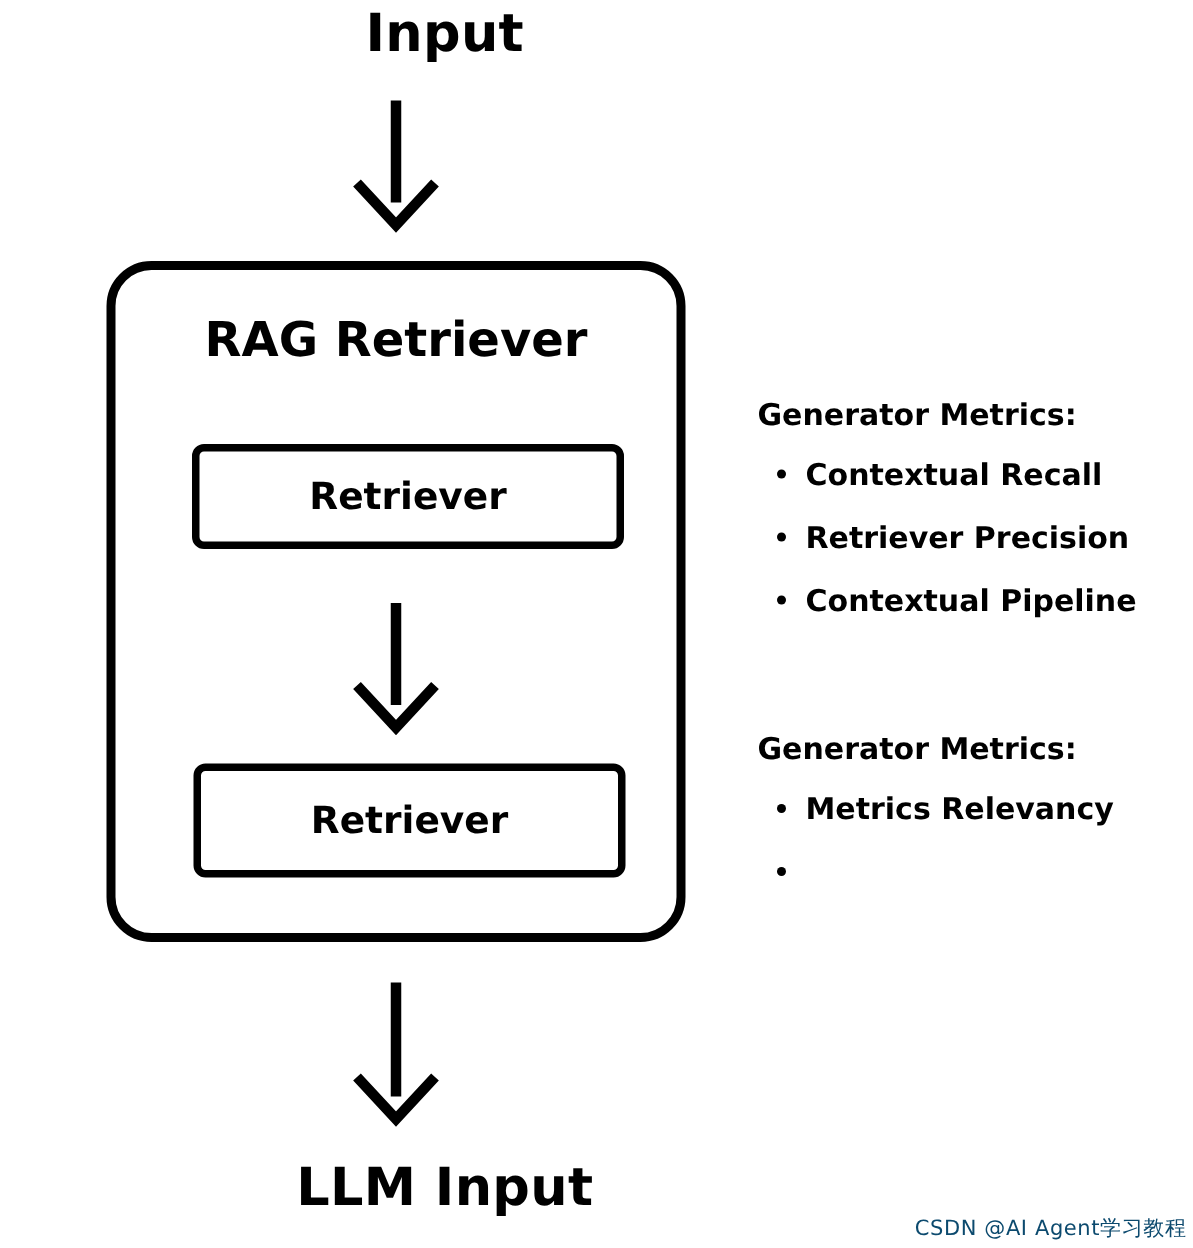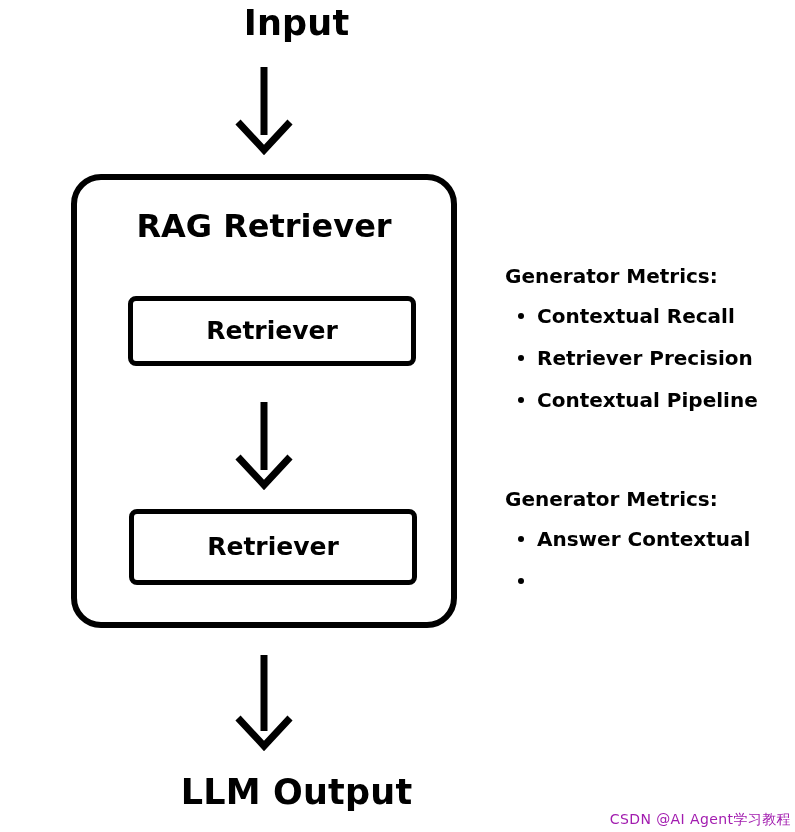--- a/index.html
+++ b/index.html
@@ -148,21 +148,21 @@
     background: #000000;
   }
 
   
   #watermark {
     position: absolute;
     right: 4px;
     bottom: 4px;
     font-size: 14px;
     line-height: 18px;
-    color: #a21caf;
+    color: #0c4a6e;
     white-space: nowrap;
     letter-spacing: 0.4px;
   }
 </style>
 </head>
 <body>
 
 <div id="canvas">
 
   <div id="input-title" class="flow-title">
@@ -191,21 +191,21 @@
       <span class="stage-label">Retriever</span>
     </div>
   </div>
 
   <svg class="arrow" width="795" height="832" viewBox="0 0 795 832" aria-hidden="true">
     <line x1="264" y1="655" x2="264" y2="731" stroke="#000000" stroke-width="7"></line>
     <path d="M 238 718 L 264 746 L 290 718" fill="none" stroke="#000000" stroke-width="7" stroke-linecap="butt" stroke-linejoin="miter"></path>
   </svg>
 
   <div id="output-title" class="flow-title">
-    <span>LLM Output</span>
+    <span>LLM Input</span>
   </div>
 
   <div id="retriever-metrics" class="metrics-group">
     <div class="metrics-heading">Generator Metrics:</div>
     <ul class="metrics-list">
       <li>
         <span class="bullet-dot"></span>
         <span>Contextual Recall</span>
       </li>
       <li>
@@ -217,21 +217,21 @@
         <span>Contextual Pipeline</span>
       </li>
     </ul>
   </div>
 
   <div id="generator-metrics" class="metrics-group">
     <div class="metrics-heading">Generator Metrics:</div>
     <ul class="metrics-list">
       <li>
         <span class="bullet-dot"></span>
-        <span>Answer Contextual</span>
+        <span>Metrics Relevancy</span>
       </li>
       <li>
         <span class="bullet-dot"></span>
       </li>
     </ul>
   </div>
 
   <div id="watermark">CSDN @AI Agent学习教程</div>
 
 </div>

